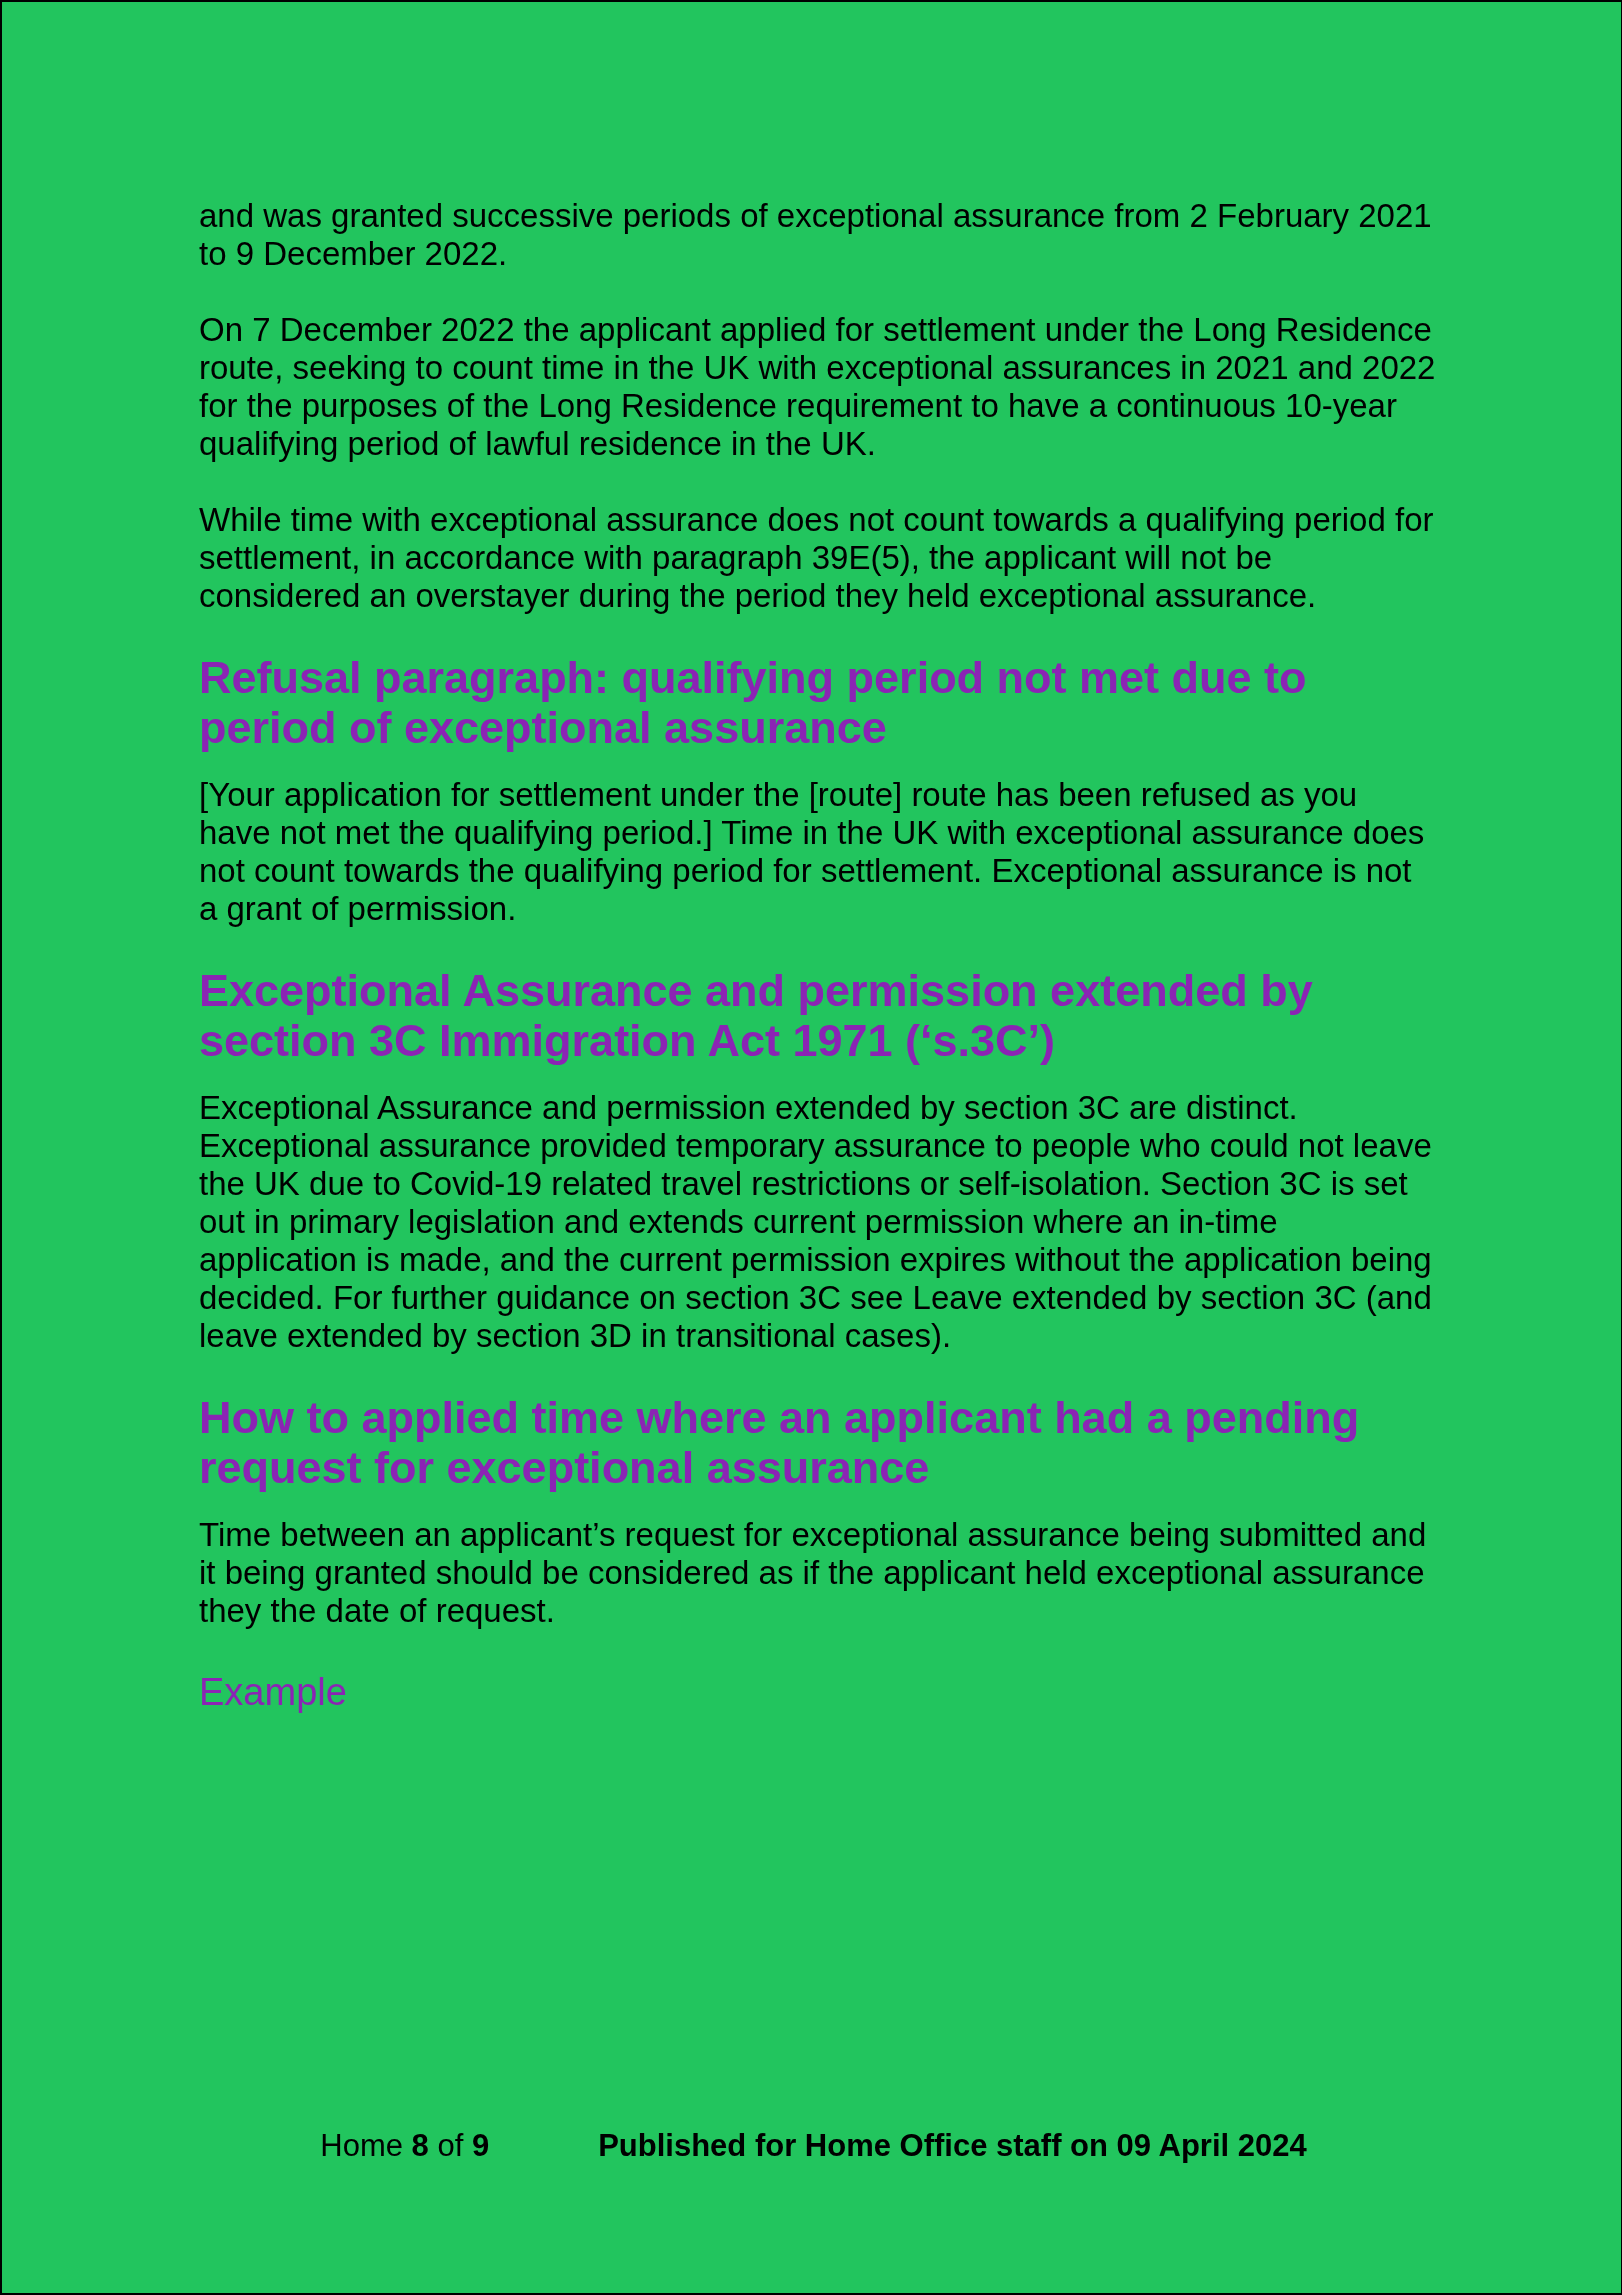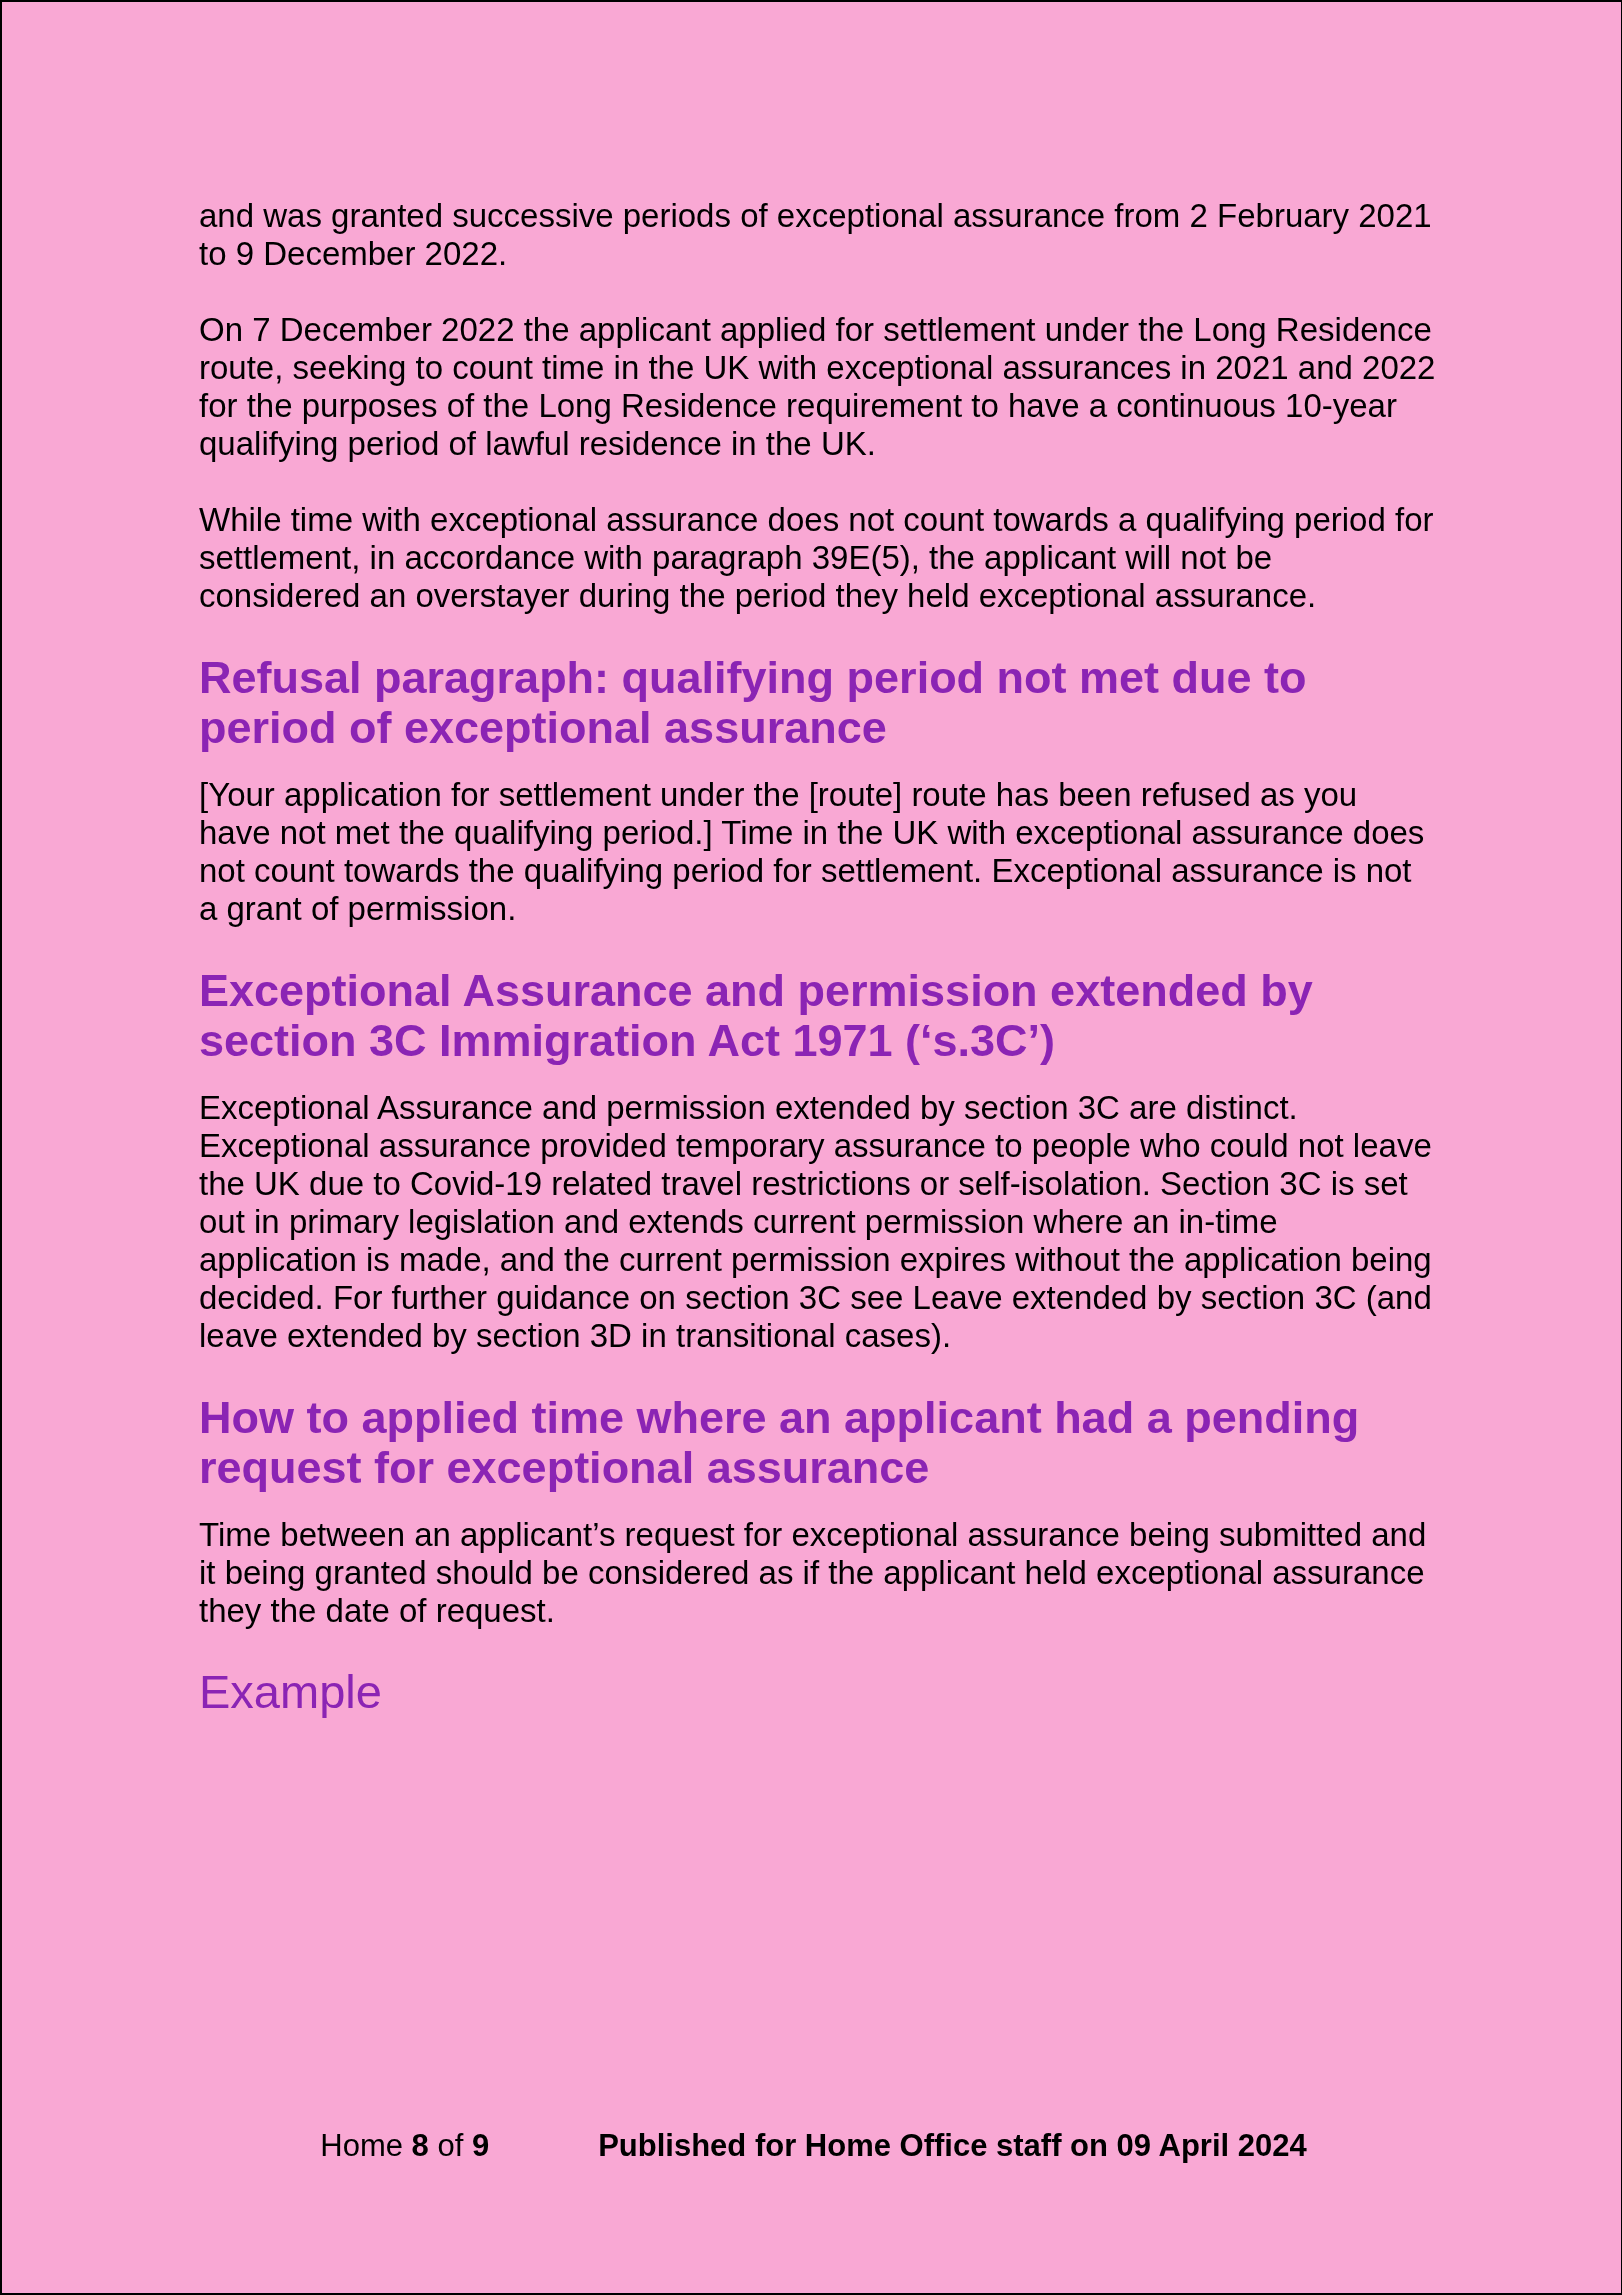--- a/index.html
+++ b/index.html
@@ -1,37 +1,37 @@
 <!DOCTYPE html>
 <html style="font-size:10.5px"><head>
 <meta charset="utf-8">
 <style>
   html, body { margin: 0; padding: 0; background: #ffffff; }
   body { width: 1623px; height: 2295px; position: relative; overflow: hidden; }
   .page {
     position: absolute; left: 0; top: 0;
     width: 1623px; height: 2295px; box-sizing: border-box;
-    border: 2px solid #000000; background: #f9a8d4;
+    border: 2px solid #000000; background: #22c55e;
   }
   .content {
     position: absolute; left: 197px; top: 195px; width: 1237px;
     font-family: "Liberation Sans", sans-serif; color: #000000;
   }
   p.body {
     margin: 0 0 38px 0;
     font-size: 33px; line-height: 38px;
   }
   h2.heading {
     margin: 0 0 23px 0;
     font-size: 45px; line-height: 50px; font-weight: bold;
     color: #8b24b4;
   }
   h3.subheading {
     margin: 0 0 30px 0;
-    font-size: 47px; line-height: 48px; font-weight: normal;
+    font-size: 38px; line-height: 48px; font-weight: normal;
     color: #8b24b4;
   }
   .footer {
     position: absolute; left: 0; top: 2125px; width: 1623px;
     text-align: center;
     font-family: "Liberation Sans", sans-serif; font-size: 31px; line-height: 38px;
     color: #000000;
   }
   .footer .page-num { display: inline-block; }
   .footer .published { display: inline-block; font-weight: bold; margin-left: 109px; }

